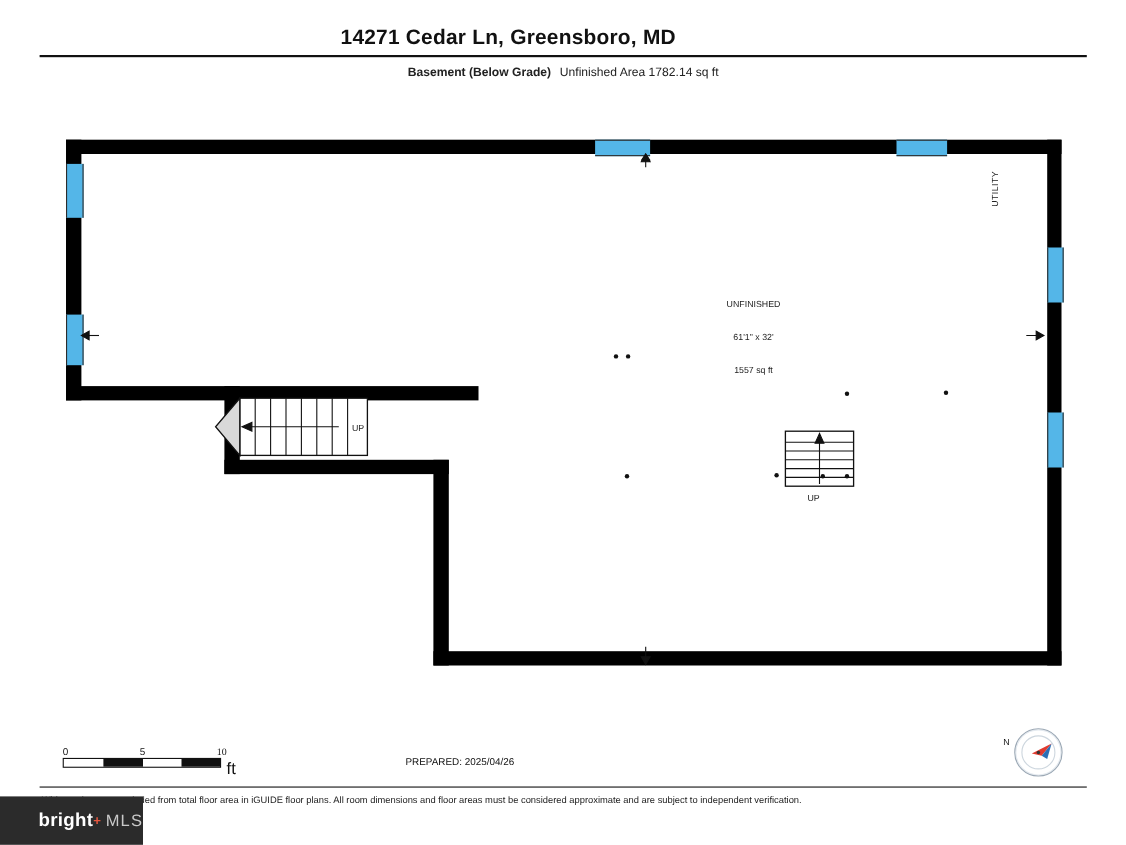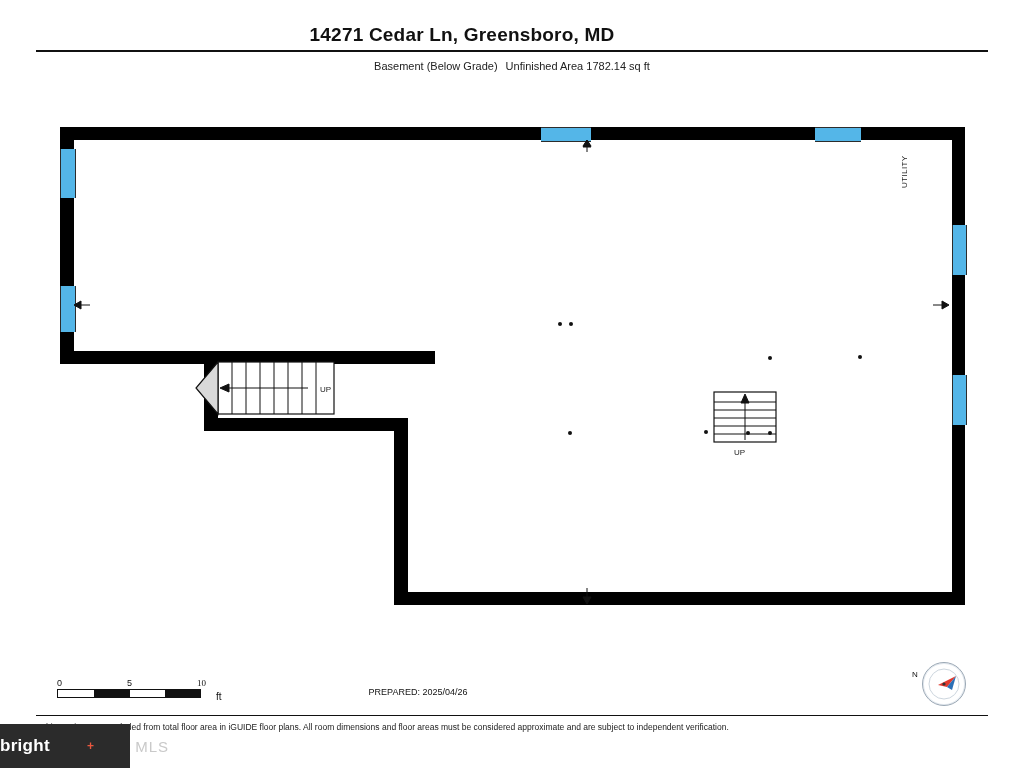--- a/index.html
+++ b/index.html
@@ -44,21 +44,21 @@
   .subtitle {
     position: absolute;
     top: 60px;
     left: 0;
     width: 1024px;
     text-align: center;
     font-size: 11px;
     color: #222;
   }
   .subtitle .b {
-    font-weight: normal;
+    font-weight: bold;
     text-align: right;
   }
   .subtitle .n {
     font-weight: normal;
     margin-left: 8px;
     margin-top: 21px;
   }
 
   
   #plan {
@@ -147,23 +147,23 @@
     height: 12px;
     font-size: 9px;
     color: #111;
   }
   .scale-ticks span {
     position: absolute;
     top: 0;
   }
   .scale-unit {
     position: absolute;
-    left: 216px;
+    left: 206px;
     top: 691px;
-    font-size: 10px;
+    font-size: 15px;
     color: #111;
   }
   .prepared {
     position: absolute;
     top: 687px;
     left: 0;
     width: 836px;
     text-align: center;
     font-size: 9px;
     color: #111;
@@ -211,24 +211,23 @@
   .brand {
     position: absolute;
     left: 0;
     bottom: 0;
     width: 130px;
     height: 44px;
     background: #2b2b2b;
     color: #ffffff;
     display: flex;
     align-items: center;
-    justify-content: space-between;
+    justify-content: flex-end;
     font-size: 17px;
     letter-spacing: 0.3px;
-    gap: 37px;
   }
   .brand .b1 { font-weight: bold; }
   .brand .plus { color: #e8573f; font-weight: bold; font-size: 12px; vertical-align: top; }
   .brand .mls { color: #c9c9c9; font-size: 15px; margin-left: 4px; letter-spacing: 1px; }
 </style>
 </head>
 <body>
 
 <div id="page">
 
@@ -310,20 +309,25 @@
         <line x1="4" y1="38" x2="66" y2="38"></line>
         <line x1="4" y1="46" x2="66" y2="46"></line>
       </g>
       <g stroke="#111" stroke-width="1" fill="#111">
         <line x1="35" y1="52" x2="35" y2="12"></line>
         <polygon points="35,6 31,15 39,15"></polygon>
       </g>
     </svg>
     <div class="up-label" style="left:714px; top:348px;">UP</div>
 
+    <div class="room-label" style="left:600px; top:152px; width:130px;">
+      <div class="nm">UNFINISHED</div>
+      <div>61'1" x 32'</div>
+      <div>1557 sq ft</div>
+    </div>
 
     <div class="utility-label" style="left:880px; top:88px;">UTILITY</div>
 
     <div class="dot" style="left:538px; top:222px;"></div>
     <div class="dot" style="left:549px; top:222px;"></div>
     <div class="dot" style="left:748px; top:256px;"></div>
     <div class="dot" style="left:838px; top:255px;"></div>
     <div class="dot" style="left:548px; top:331px;"></div>
     <div class="dot" style="left:684px; top:330px;"></div>
     <div class="dot" style="left:726px; top:331px;"></div>

